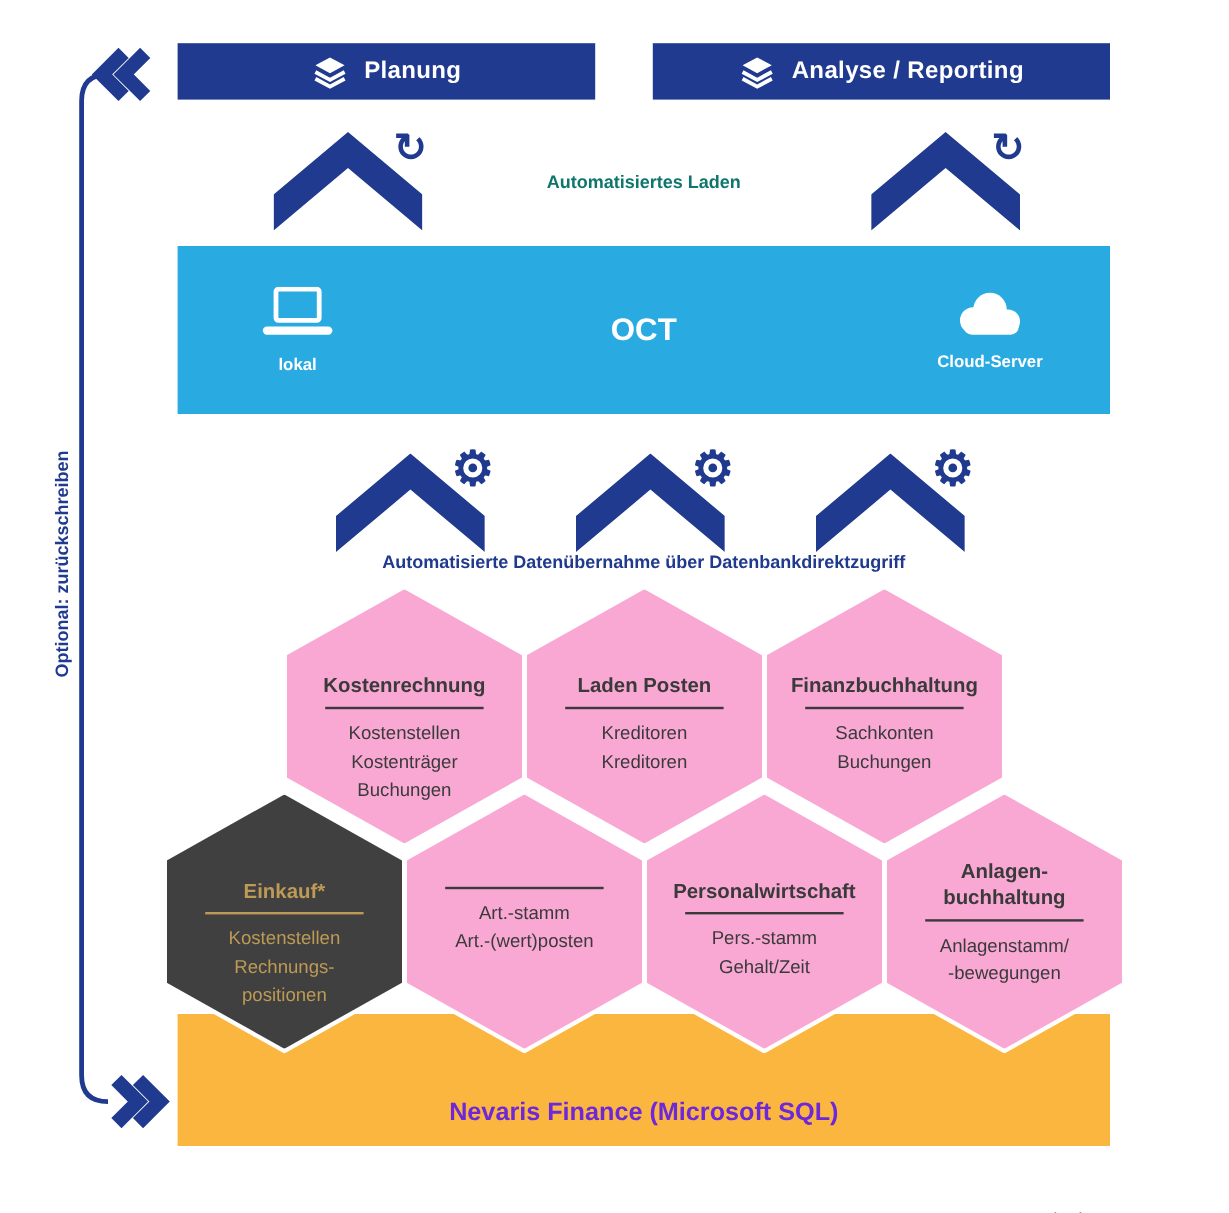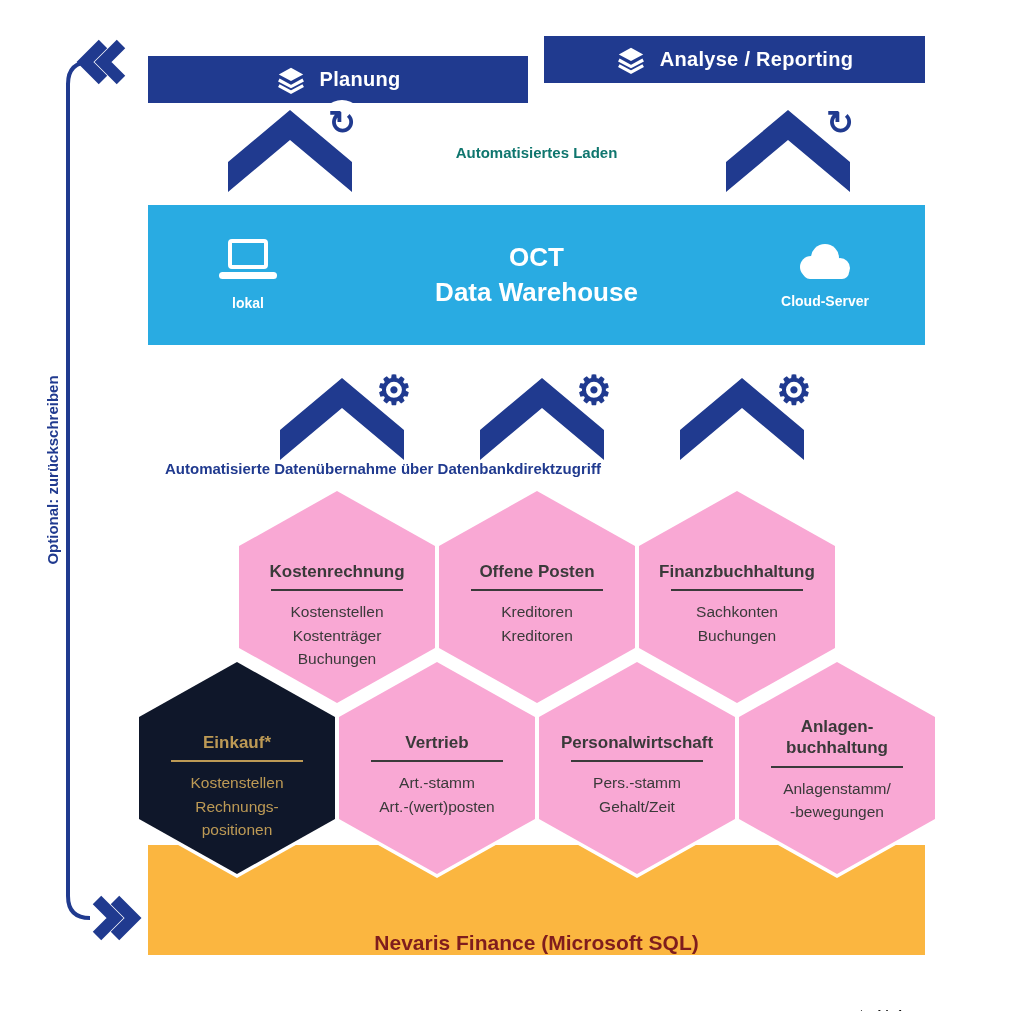--- a/index.html
+++ b/index.html
@@ -2,21 +2,21 @@
 <html><head>
 <meta charset="utf-8">
 <style>
   html,body{margin:0;padding:0;background:#fff;}
   body{font-family:"Liberation Sans", sans-serif;}
   .stage{position:relative;width:1024px;height:1011px;background:#fff;overflow:hidden;}
 
   
   .banner{position:absolute;top:36px;height:47px;background:#203A8F;color:#fff;
           display:flex;align-items:center;justify-content:center;gap:14px;}
-  .banner-planung{left:148px;width:380px;margin-top:20px;}
+  .banner-planung{left:148px;width:348px;}
   .banner-analyse{left:544px;width:381px;}
   .banner-label{font-size:20px;font-weight:bold;letter-spacing:.3px;}
 
   
   .arrow-unit{position:absolute;width:124px;height:82px;}
   .icon-bubble{position:absolute;right:-12px;top:-10px;width:44px;height:44px;border-radius:50%;
                background:#fff;display:flex;align-items:center;justify-content:center;
                color:#203A8F;font-weight:bold;}
   .icon-refresh{font-size:33px;}
   .icon-gear{font-size:40px;}
@@ -24,41 +24,41 @@
   .load-label{position:absolute;left:148px;top:144px;width:777px;text-align:center;
               color:#0f766e;font-size:15px;font-weight:bold;}
 
   
   .band-cyan{position:absolute;left:148px;top:205px;width:777px;height:140px;background:#29ABE2;
              display:flex;align-items:center;color:#fff;}
   .dw-side{width:200px;display:flex;flex-direction:column;align-items:center;gap:12px;}
   .dw-side-label{font-size:14px;font-weight:bold;}
   .dw-title{flex:1;text-align:center;font-size:26px;font-weight:bold;line-height:1.35;}
 
-  .transfer-label{position:absolute;left:165px;top:460px;width:777px;
+  .transfer-label{position:absolute;left:148px;top:460px;width:777px;text-align:center;
                   color:#203A8F;font-size:15px;font-weight:bold;}
 
   
   .hex{position:absolute;width:204px;height:220px;background:#fff;z-index:2;
        clip-path:polygon(50% 0%,100% 26%,100% 74%,50% 100%,0% 74%,0% 26%);}
   .hex-in{position:absolute;left:4px;top:4px;right:4px;bottom:4px;background:#f9a8d4;
           clip-path:polygon(50% 0%,100% 26%,100% 74%,50% 100%,0% 74%,0% 26%);
           text-align:center;color:#3A3A3A;}
   .hex-content{padding-top:70px;}
   .hex-content.pt2{padding-top:54px;}
   .hex-title{font-size:17px;font-weight:bold;white-space:pre-line;line-height:1.25;}
   .hex-rule{width:132px;height:2px;background:#3A3A3A;margin:7px auto 9px;}
   .hex-line{font-size:15.5px;line-height:1.5;}
-  .hex.muted .hex-in{background:#0f172a;color:#BD9A55;}
+  .hex.muted .hex-in{background:#404040;color:#BD9A55;}
   .hex.muted .hex-rule{background:#BD9A55;}
 
   
   .band-orange{position:absolute;left:148px;top:845px;width:777px;height:110px;background:#FBB640;
                z-index:1;display:flex;align-items:flex-end;justify-content:center;}
-  .base-label{font-size:21px;font-weight:bold;color:#7f1d1d;padding-bottom:0;}
+  .base-label{font-size:21px;font-weight:bold;color:#6d28d9;padding-bottom:16px;}
 
   .footnote{position:absolute;right:99px;top:960px;font-size:12px;color:#111;margin-top:48px;}
 
   
   .connector{position:absolute;left:45px;top:28px;}
   .vlabel{position:absolute;left:52px;top:470px;transform:translate(-50%,-50%) rotate(-90deg);
           white-space:nowrap;color:#203A8F;font-size:15px;font-weight:bold;}
 </style>
 </head>
 <body>
@@ -119,21 +119,20 @@
   <div class="band-cyan">
     <div class="dw-side">
       <svg width="70" height="44" viewBox="0 0 70 44">
         <rect x="17" y="2" width="36" height="26" rx="2" fill="none" stroke="#fff" stroke-width="4"></rect>
         <rect x="6" y="33" width="58" height="7" rx="3.5" fill="#fff"></rect>
       </svg>
       <span class="dw-side-label">lokal</span>
     </div>
     <div class="dw-title">
       <div>OCT</div>
-      <div>Data Warehouse</div>
     </div>
     <div class="dw-side">
       <svg width="64" height="40" viewBox="0 0 64 40">
         <circle cx="18" cy="26" r="11" fill="#fff"></circle>
         <circle cx="32" cy="17" r="14" fill="#fff"></circle>
         <circle cx="47" cy="27" r="10" fill="#fff"></circle>
         <rect x="10" y="24" width="46" height="14" rx="7" fill="#fff"></rect>
       </svg>
       <span class="dw-side-label">Cloud-Server</span>
     </div>
@@ -174,21 +173,21 @@
       <div class="hex-line">Kostenstellen</div>
       <div class="hex-line">Kostenträger</div>
       <div class="hex-line">Buchungen</div>
     </div>
       </div>
   </div>
 
   <div class="hex" style="left:435px;top:487px;">
     <div class="hex-in">
         <div class="hex-content">
-      <div class="hex-title">Offene Posten</div>
+      <div class="hex-title">Laden Posten</div>
       <div class="hex-rule"></div>
       <div class="hex-line">Kreditoren</div>
       <div class="hex-line">Kreditoren</div>
     </div>
       </div>
   </div>
 
   <div class="hex" style="left:635px;top:487px;">
     <div class="hex-in">
         <div class="hex-content">
@@ -208,21 +207,20 @@
       <div class="hex-line">Kostenstellen</div>
       <div class="hex-line">Rechnungs-</div>
       <div class="hex-line">positionen</div>
     </div>
       </div>
   </div>
 
   <div class="hex" style="left:335px;top:658px;">
     <div class="hex-in">
         <div class="hex-content">
-      <div class="hex-title">Vertrieb</div>
       <div class="hex-rule"></div>
       <div class="hex-line">Art.-stamm</div>
       <div class="hex-line">Art.-(wert)posten</div>
     </div>
       </div>
   </div>
 
   <div class="hex" style="left:535px;top:658px;">
     <div class="hex-in">
         <div class="hex-content">

